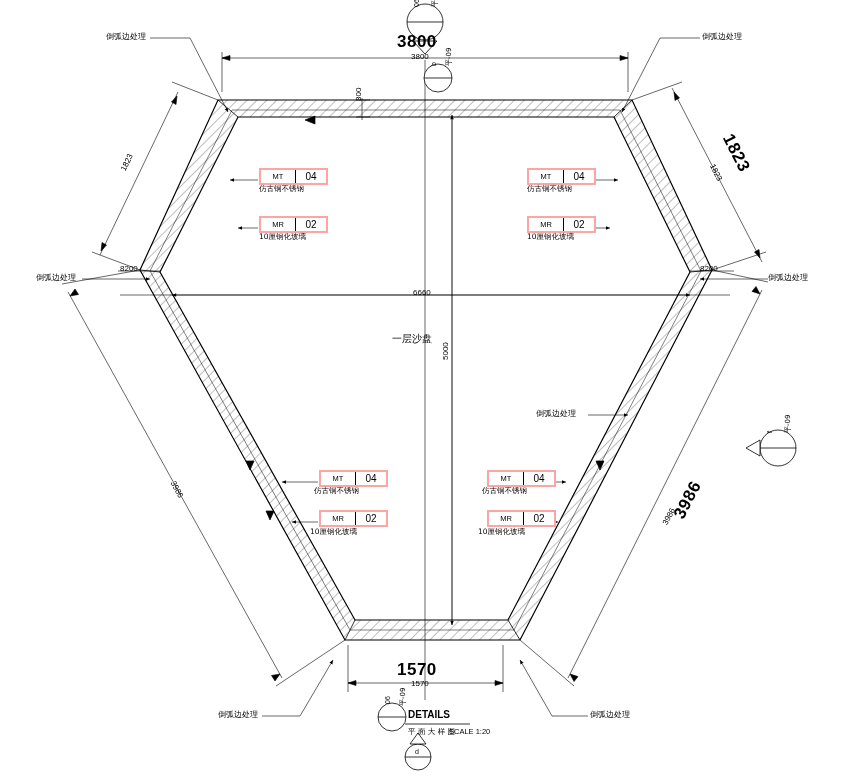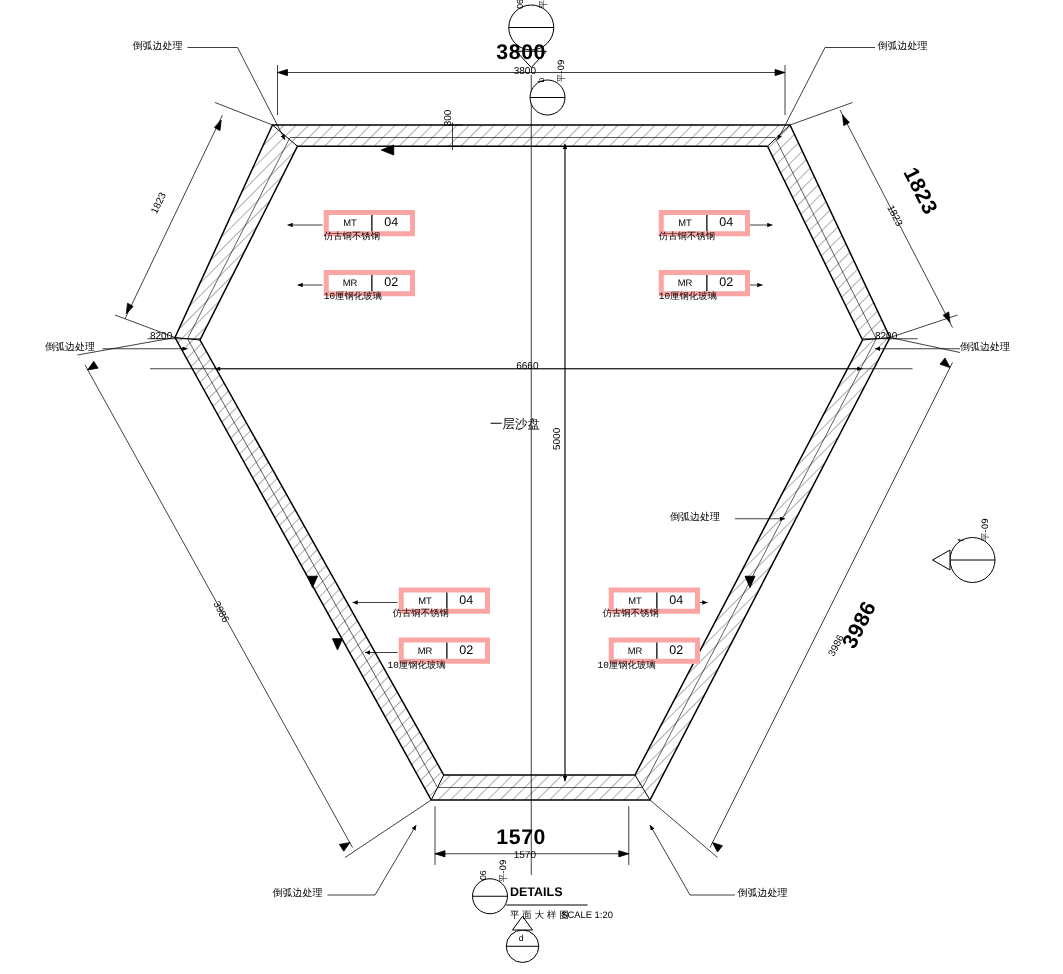--- a/index.html
+++ b/index.html
@@ -4,24 +4,24 @@
 <style>
   html,body{margin:0;padding:0;background:#ffffff;}
   body{width:850px;height:779px;overflow:hidden;font-family:"Liberation Sans",sans-serif;color:#000;}
   #stage{position:relative;width:850px;height:779px;}
   svg.layer{position:absolute;left:0;top:0;width:850px;height:779px;}
   .lbl{position:absolute;white-space:nowrap;font-family:"Liberation Sans",sans-serif;color:#000;}
   .dim-big{font-size:17px;font-weight:bold;letter-spacing:.5px;}
   .dim-sm{font-size:8px;}
   .note{font-size:8px;}
   .cn{font-family:"DejaVu Sans","Liberation Sans",sans-serif;}
-  .tagbox{position:absolute;border:4px solid #fca5a5;background:#fff;display:flex;align-items:stretch;height:13px;}
+  .tagbox{position:absolute;border:2px solid #fca5a5;background:#fff;display:flex;align-items:stretch;height:13px;}
   .tagbox .c1{width:34px;border-right:1px solid #000;display:flex;align-items:center;justify-content:center;font-size:7.5px;}
   .tagbox .c2{width:30px;display:flex;align-items:center;justify-content:center;font-size:10px;}
-  .tagtext{position:absolute;font-size:7.5px;white-space:nowrap;font-family:Liberation Mono, monospace;}
+  .tagtext{position:absolute;font-size:7.5px;white-space:nowrap;}
   .details-title{position:absolute;font-size:10px;font-weight:bold;}
   .details-sub{position:absolute;font-size:7.5px;}
 </style>
 </head>
 <body>
 
 <div id="stage">
 
   <svg class="layer" viewBox="0 0 850 779">
     <defs>

